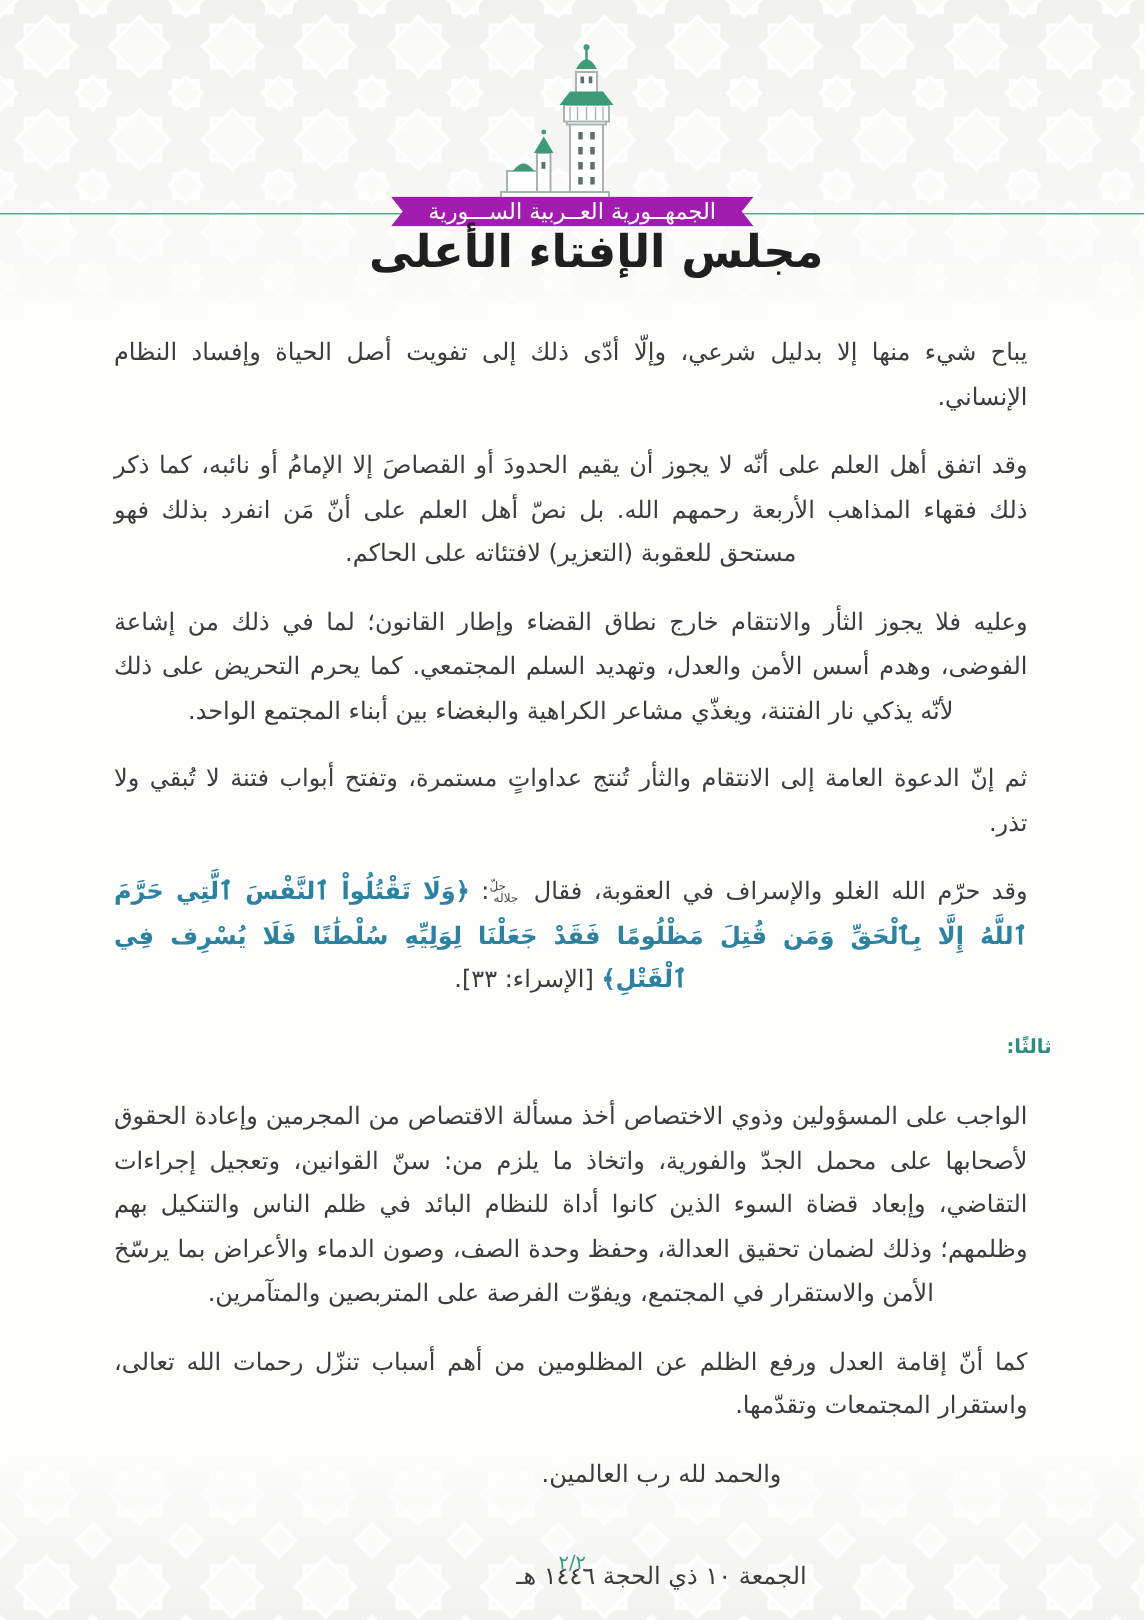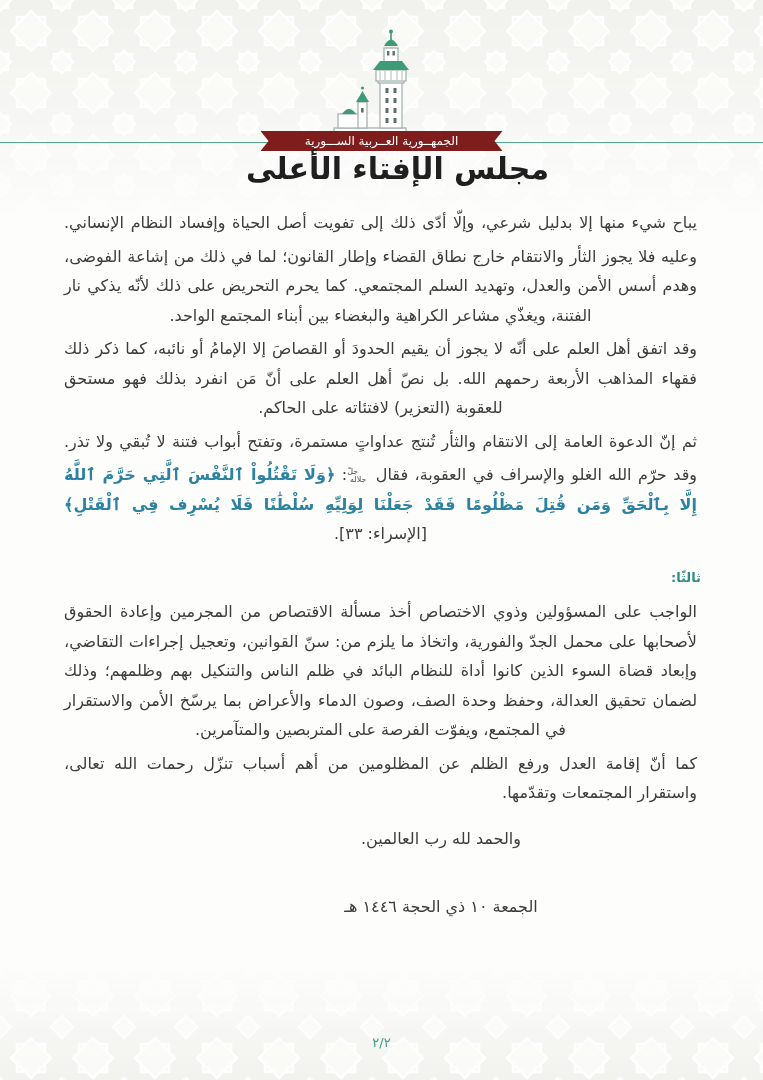--- a/index.html
+++ b/index.html
@@ -7,33 +7,33 @@
     position:relative;width:763px;height:1080px;overflow:hidden;
     background:#fdfdfc;font-family:"DejaVu Sans",sans-serif;direction:rtl;
   }
   .pattern-strip{position:absolute;left:0;pointer-events:none;}
   .pattern-top{top:0;}
   .pattern-bottom{bottom:0;}
   .header-rule{position:absolute;top:142px;left:0;width:763px;height:1px;background:#57a98c;z-index:1;}
   .minaret-wrap{position:absolute;top:28px;left:50%;transform:translateX(-50%);z-index:2;}
   .banner{
     position:absolute;top:131px;left:50%;transform:translateX(-50%);
-    width:242px;height:20px;background:#7f1d1d;color:#ffffff;z-index:3;
-    font-size:12px;line-height:20px;text-align:center;white-space:nowrap;
+    width:242px;height:20px;background:#a21caf;color:#ffffff;z-index:3;
+    font-size:15px;line-height:20px;text-align:center;white-space:nowrap;
     clip-path:polygon(0 0,100% 0,calc(100% - 8px) 50%,100% 100%,0 100%,8px 50%);
   }
   .council-title{
     position:absolute;top:151px;left:16px;width:100%;text-align:center;z-index:3;
     font-size:30px;font-weight:bold;color:#1f1f1f;letter-spacing:-1px;
   }
   .content{
     position:absolute;top:204px;right:62px;left:60px;z-index:2;
     color:#3c3c3c;font-size:16px;line-height:29.5px;text-align:justify;
   }
-  .content p{margin:4px;padding:0;}
+  .content p{margin:16px;padding:0;}
   .p-justify-all{text-align-last:justify;}
   .p-last-center{text-align-last:center;}
   .quran-verse{color:#2c82a0;font-weight:bold;}
   .quran-honorific{
     display:inline-block;font-size:8px;line-height:8px;width:22px;
     text-align:left;vertical-align:middle;color:#4a4a4a;white-space:normal;
   }
   .section-heading{
     color:#2f8b84;font-weight:bold;font-size:13px;
     margin:14px 0 5px 0 !important;text-align:right;text-align-last:right;
@@ -161,22 +161,22 @@
   </div>
 
   <div class="banner">
     <span>الجمهــورية العــربية الســـورية</span>
   </div>
 
   <div class="council-title">مجلس الإفتاء الأعلى</div>
 
   <div class="content">
     <p class="p-justify-all">يباح شيء منها إلا بدليل شرعي، وإلّا أدّى ذلك إلى تفويت أصل الحياة وإفساد النظام الإنساني.</p>
+    <p class="p-last-center">وقد اتفق أهل العلم على أنّه لا يجوز أن يقيم الحدودَ أو القصاصَ إلا الإمامُ أو نائبه، كما ذكر ذلك فقهاء المذاهب الأربعة رحمهم الله. بل نصّ أهل العلم على أنّ مَن انفرد بذلك فهو مستحق للعقوبة (التعزير) لافتئاته على الحاكم.</p>
     <p class="p-last-center">وعليه فلا يجوز الثأر والانتقام خارج نطاق القضاء وإطار القانون؛ لما في ذلك من إشاعة الفوضى، وهدم أسس الأمن والعدل، وتهديد السلم المجتمعي. كما يحرم التحريض على ذلك لأنّه يذكي نار الفتنة، ويغذّي مشاعر الكراهية والبغضاء بين أبناء المجتمع الواحد.</p>
-    <p class="p-last-center">وقد اتفق أهل العلم على أنّه لا يجوز أن يقيم الحدودَ أو القصاصَ إلا الإمامُ أو نائبه، كما ذكر ذلك فقهاء المذاهب الأربعة رحمهم الله. بل نصّ أهل العلم على أنّ مَن انفرد بذلك فهو مستحق للعقوبة (التعزير) لافتئاته على الحاكم.</p>
     <p class="p-justify-all">ثم إنّ الدعوة العامة إلى الانتقام والثأر تُنتج عداواتٍ مستمرة، وتفتح أبواب فتنة لا تُبقي ولا تذر.</p>
 
     <p class="p-last-center"><span>وقد حرّم الله الغلو والإسراف في العقوبة، فقال </span><span class="quran-honorific">جلّ جلاله</span><span>: </span><span class="quran-verse">﴿وَلَا تَقْتُلُواْ ٱلنَّفْسَ ٱلَّتِي حَرَّمَ ٱللَّهُ إِلَّا بِٱلْحَقِّ وَمَن قُتِلَ مَظْلُومًا فَقَدْ جَعَلْنَا لِوَلِيِّهِ سُلْطَٰنًا فَلَا يُسْرِف فِي ٱلْقَتْلِ﴾</span><span> [الإسراء: ٣٣].</span></p>
 
     <p class="section-heading">ثالثًا:</p>
 
     <p class="p-last-center">الواجب على المسؤولين وذوي الاختصاص أخذ مسألة الاقتصاص من المجرمين وإعادة الحقوق لأصحابها على محمل الجدّ والفورية، واتخاذ ما يلزم من: سنّ القوانين، وتعجيل إجراءات التقاضي، وإبعاد قضاة السوء الذين كانوا أداة للنظام البائد في ظلم الناس والتنكيل بهم وظلمهم؛ وذلك لضمان تحقيق العدالة، وحفظ وحدة الصف، وصون الدماء والأعراض بما يرسّخ الأمن والاستقرار في المجتمع، ويفوّت الفرصة على المتربصين والمتآمرين.</p>
     <p>كما أنّ إقامة العدل ورفع الظلم عن المظلومين من أهم أسباب تنزّل رحمات الله تعالى، واستقرار المجتمعات وتقدّمها.</p>
 
     <div class="closing-block">

